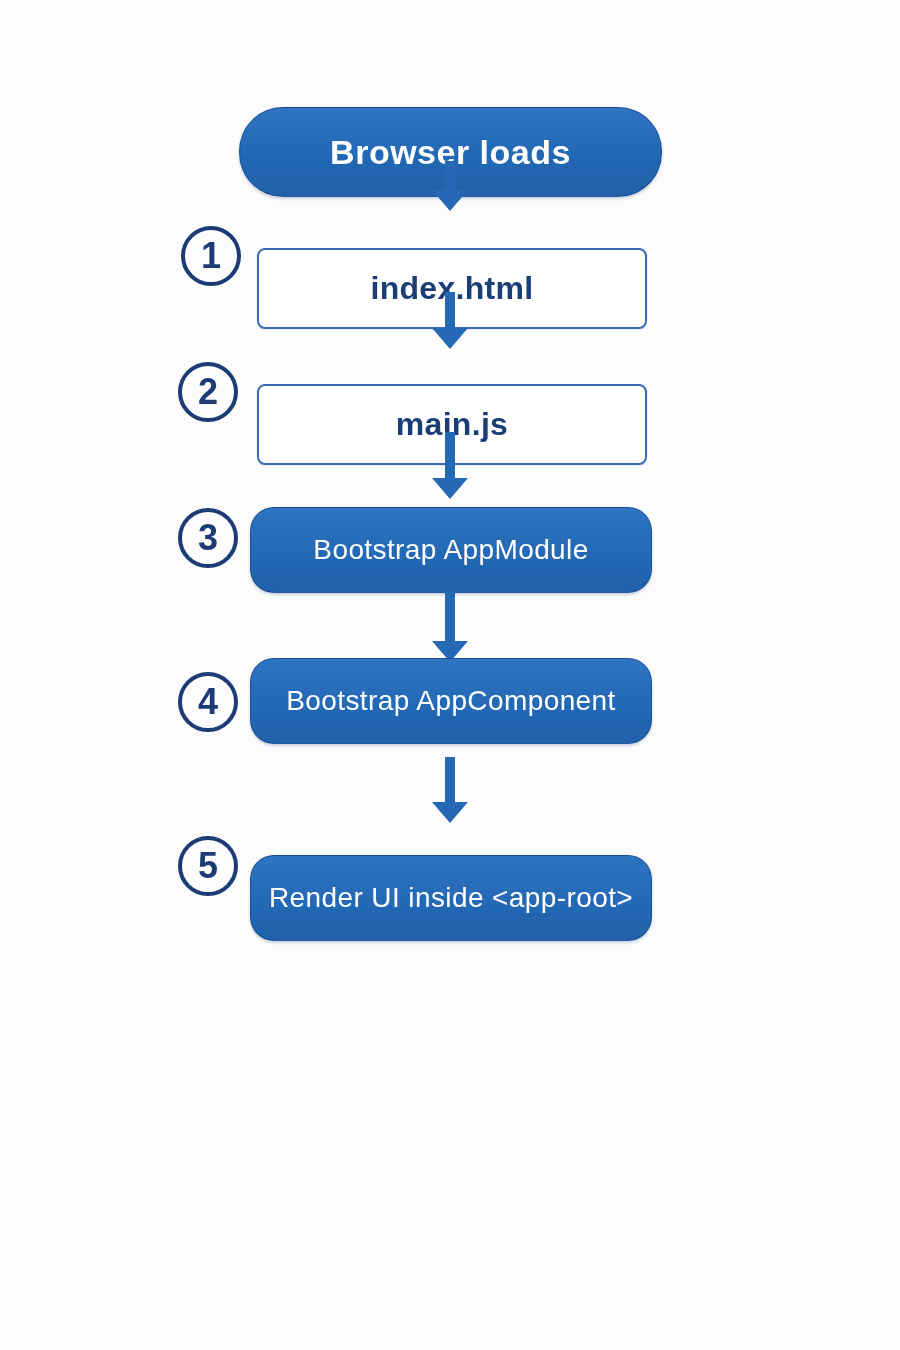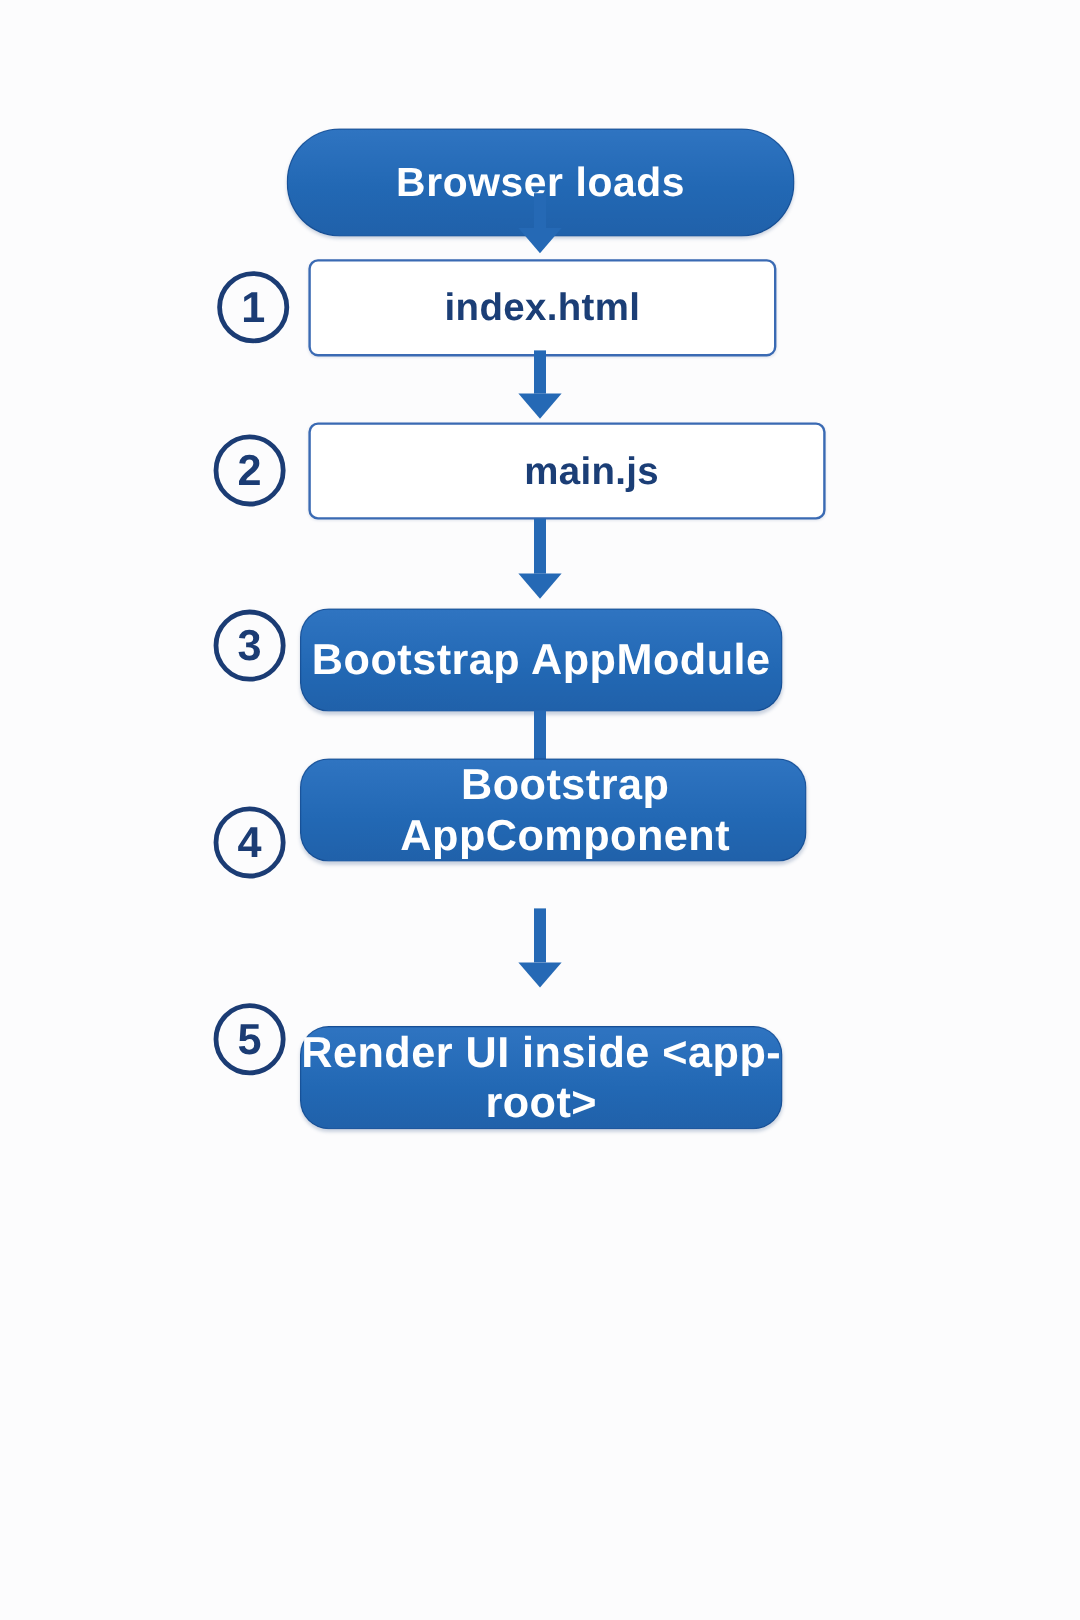--- a/index.html
+++ b/index.html
@@ -41,34 +41,35 @@
     text-align:center;
   }
   .outline-box{
     left:257px;width:386px;height:77px;
     background:#ffffff;
     border:2px solid var(--outline-border);
     border-radius:8px;
     color:var(--text-dark);
     font-size:32px;font-weight:700;letter-spacing:.3px;
     box-shadow:0 1px 2px rgba(27,62,120,.10);
+    margin-top:32px;
   }
   .filled-box{
     left:250px;width:400px;height:84px;
     border-radius:24px;
     background:linear-gradient(180deg,var(--node-fill-light) 0%,var(--node-fill) 60%,var(--node-fill-dark) 100%);
     border:1px solid rgba(16,64,130,.55);
     box-shadow:0 2px 3px rgba(27,62,120,.22);
     color:var(--text-on-fill);
-    font-size:36px;font-weight:700;letter-spacing:.4px;
+    font-size:28px;font-weight:400;letter-spacing:.4px;
   }
   #box-1{top:216px;}
-  #box-2{top:352px;padding-left:41px;}
+  #box-2{top:352px;}
   #box-3{top:507px;}
-  #box-4{top:632px;padding-left:20px;}
+  #box-4{top:658px;}
   #box-5{top:855px;}
 
   .num-circle{
     position:absolute;
     width:52px;height:52px;
     border:4px solid var(--circle-stroke);
     border-radius:50%;
     background:transparent;
     color:var(--circle-stroke);
     font-size:36px;font-weight:700;

